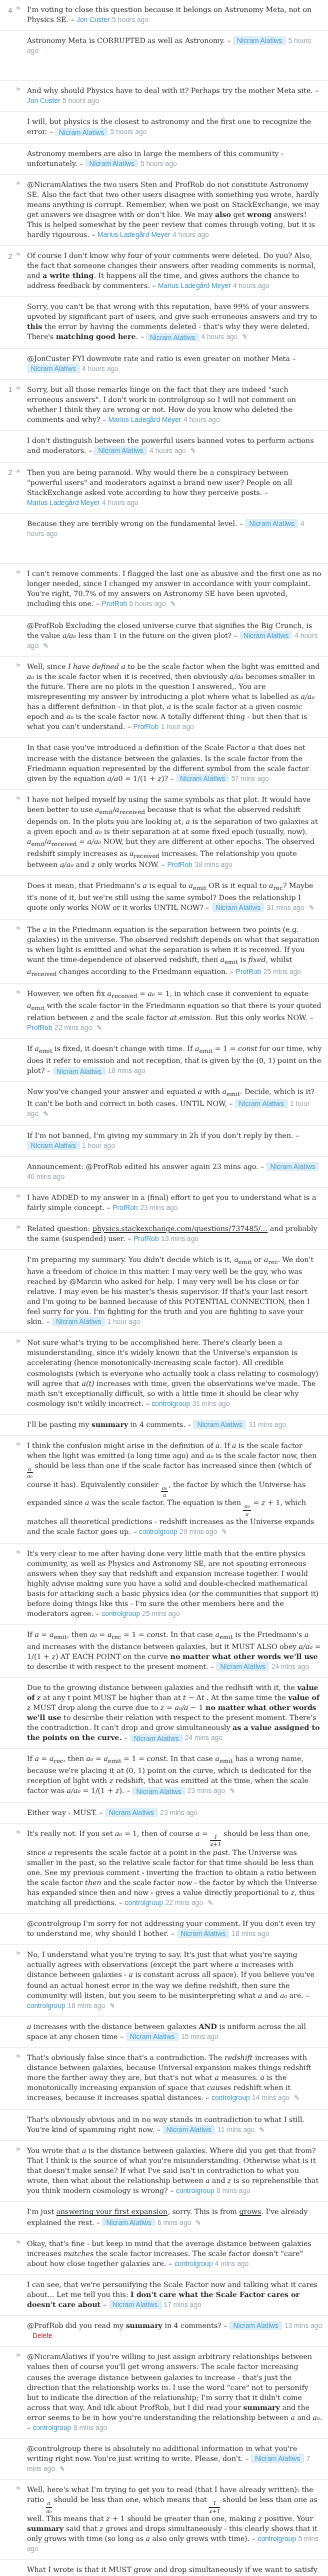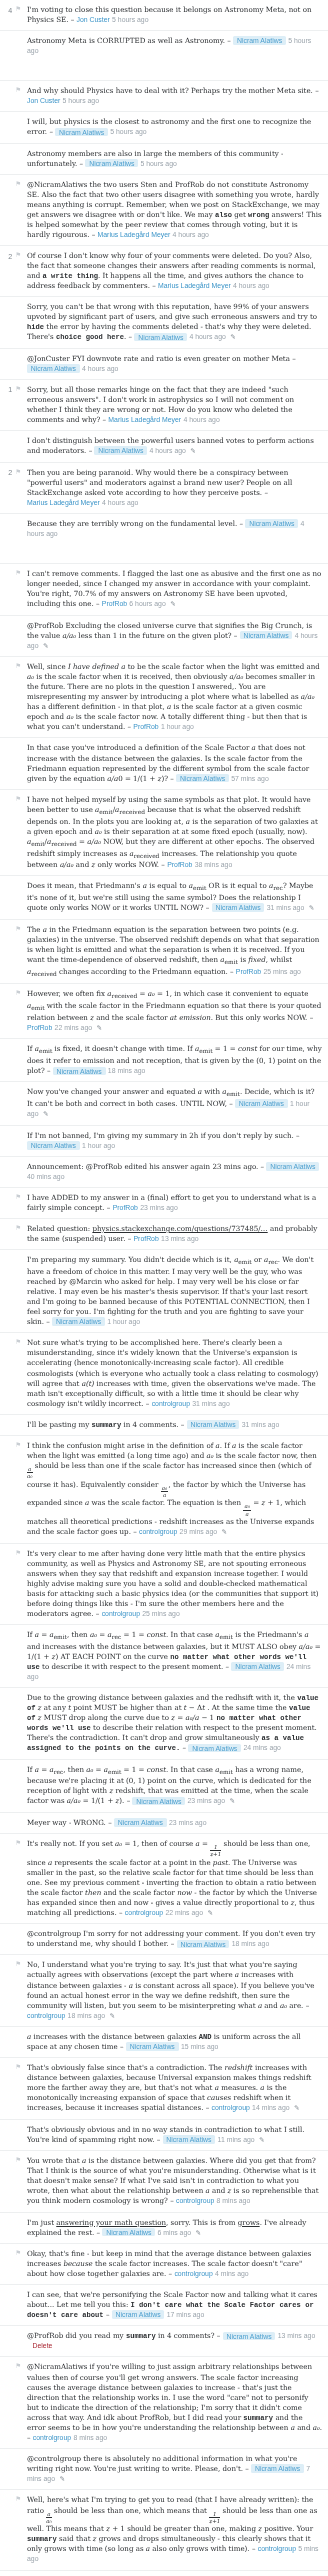--- a/index.html
+++ b/index.html
@@ -6,21 +6,21 @@
   body{width:329px;min-height:2576px;font-family:"Liberation Sans",sans-serif;color:#242729;}
   .comments{width:329px;}
   .comment-row{position:relative;padding:5px 6.6px 5px 27px;border-bottom:0.5px solid #edeff0;
     font-family:"DejaVu Serif","Liberation Serif",serif;font-size:7.1px;line-height:1.42;color:#2b2e31;}
   .comment-row.gap{padding-bottom:24px;}
   .votes{position:absolute;left:2.2px;top:5.5px;width:10px;text-align:right;
     font-family:"Liberation Sans",sans-serif;font-size:7.1px;color:#7d858c;}
   .flag{position:absolute;left:15.3px;top:5px;font-size:6.6px;color:#c9ced3;
     font-family:"DejaVu Sans",sans-serif;cursor:pointer;}
   .body-text{display:inline;}
-  .body-text b{font-weight:700;font-family:Liberation Mono, monospace;}
+  .body-text b{font-weight:700;}
   .body-text i{font-style:italic;}
   .cl{text-decoration:underline;color:inherit;cursor:pointer;}
   .frac{display:inline-flex;flex-direction:column;text-align:center;vertical-align:-0.55em;
     font-size:0.78em;line-height:1.15;}
   .frac>*:first-child{border-bottom:0.5px solid #2b2e31;padding:0 1.1px;}
   .dash{color:#2b2e31;}
   .author{font-family:"Liberation Sans",sans-serif;font-size:6.9px;color:#3b94c8;cursor:pointer;white-space:nowrap;}
   .author.self{background:#ddeef7;padding:0.8px 3.8px;border-radius:1.6px;color:#4d9fce;}
   .time{font-family:"Liberation Sans",sans-serif;font-size:6.9px;color:#9aa3ab;cursor:pointer;}
   .pencil{font-family:"DejaVu Sans",sans-serif;font-size:6.6px;color:#8a9299;margin-left:2.2px;}
@@ -104,21 +104,21 @@
     <span class="dash"> – </span>
     <span class="author">Marius Ladegård Meyer</span>
     <span class="time"> 4 hours ago</span>
     
     
   </div>
 
   <div class="comment-row">
     <span class="votes"></span>
     
-    <span class="body-text">Sorry, you can't be that wrong with this reputation, have 99% of your answers upvoted by significant part of users, and give such erroneous answers and try to <b>hide</b> the error by having the comments deleted - that's why they were deleted. There's <b>choice good here</b>.</span>
+    <span class="body-text">Sorry, you can't be that wrong with this reputation, have 99% of your answers upvoted by significant part of users, and give such erroneous answers and try to <b>this</b> the error by having the comments deleted - that's why they were deleted. There's <b>matching good here</b>.</span>
     <span class="dash"> – </span>
     <span class="author self">Nicram Alatiws</span>
     <span class="time"> 4 hours ago</span>
     <span class="pencil">✎</span>
     
   </div>
 
   <div class="comment-row">
     <span class="votes"></span>
     
@@ -126,21 +126,21 @@
     <span class="dash"> – </span>
     <span class="author self">Nicram Alatiws</span>
     <span class="time"> 4 hours ago</span>
     
     
   </div>
 
   <div class="comment-row">
     <span class="votes">1</span>
     <span class="flag">⚑</span>
-    <span class="body-text">Sorry, but all those remarks hinge on the fact that they are indeed "such erroneous answers". I don't work in astrophysics so I will not comment on whether I think they are wrong or not. How do you know who deleted the comments and why?</span>
+    <span class="body-text">Sorry, but all those remarks hinge on the fact that they are indeed "such erroneous answers". I don't work in controlgroup so I will not comment on whether I think they are wrong or not. How do you know who deleted the comments and why?</span>
     <span class="dash"> – </span>
     <span class="author">Marius Ladegård Meyer</span>
     <span class="time"> 4 hours ago</span>
     
     
   </div>
 
   <div class="comment-row">
     <span class="votes"></span>
     
@@ -280,21 +280,21 @@
     <span class="dash"> – </span>
     <span class="author self">Nicram Alatiws</span>
     <span class="time"> 1 hour ago</span>
     <span class="pencil">✎</span>
     
   </div>
 
   <div class="comment-row">
     <span class="votes"></span>
     
-    <span class="body-text">If I'm not banned, I'm giving my summary in 2h if you don't reply by such.</span>
+    <span class="body-text">If I'm not banned, I'm giving my summary in 2h if you don't reply by then.</span>
     <span class="dash"> – </span>
     <span class="author self">Nicram Alatiws</span>
     <span class="time"> 1 hour ago</span>
     
     
   </div>
 
   <div class="comment-row">
     <span class="votes"></span>
     
@@ -421,21 +421,21 @@
     <span class="dash"> – </span>
     <span class="author self">Nicram Alatiws</span>
     <span class="time"> 23 mins ago</span>
     <span class="pencil">✎</span>
     
   </div>
 
   <div class="comment-row">
     <span class="votes"></span>
     
-    <span class="body-text">Meyer way - WRONG.</span>
+    <span class="body-text">Either way - MUST.</span>
     <span class="dash"> – </span>
     <span class="author self">Nicram Alatiws</span>
     <span class="time"> 23 mins ago</span>
     
     
   </div>
 
   <div class="comment-row">
     <span class="votes"></span>
     <span class="flag">⚑</span>
@@ -512,32 +512,32 @@
     <span class="dash"> – </span>
     <span class="author">controlgroup</span>
     <span class="time"> 8 mins ago</span>
     
     
   </div>
 
   <div class="comment-row">
     <span class="votes"></span>
     
-    <span class="body-text">I'm just <u class="cl">answering your math question</u>, sorry. This is from <u class="cl">grows</u>. I've already explained the rest.</span>
+    <span class="body-text">I'm just <u class="cl">answering your first expansion</u>, sorry. This is from <u class="cl">grows</u>. I've already explained the rest.</span>
     <span class="dash"> – </span>
     <span class="author self">Nicram Alatiws</span>
     <span class="time"> 6 mins ago</span>
     <span class="pencil">✎</span>
     
   </div>
 
   <div class="comment-row">
     <span class="votes"></span>
     <span class="flag">⚑</span>
-    <span class="body-text">Okay, that's fine - but keep in mind that the average distance between galaxies increases <i>because</i> the scale factor increases. The scale factor doesn't "care" about how close together galaxies are.</span>
+    <span class="body-text">Okay, that's fine - but keep in mind that the average distance between galaxies increases <i>matches</i> the scale factor increases. The scale factor doesn't "care" about how close together galaxies are.</span>
     <span class="dash"> – </span>
     <span class="author">controlgroup</span>
     <span class="time"> 4 mins ago</span>
     
     
   </div>
 
   <div class="comment-row">
     <span class="votes"></span>
     

